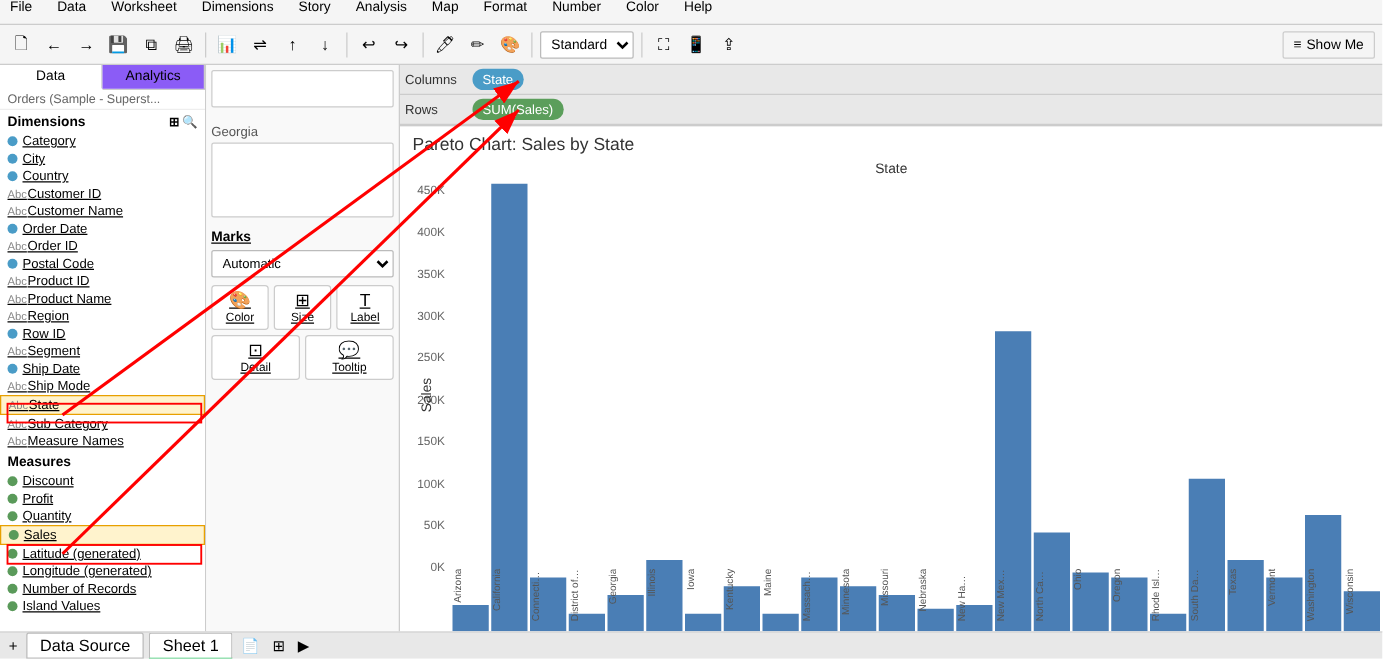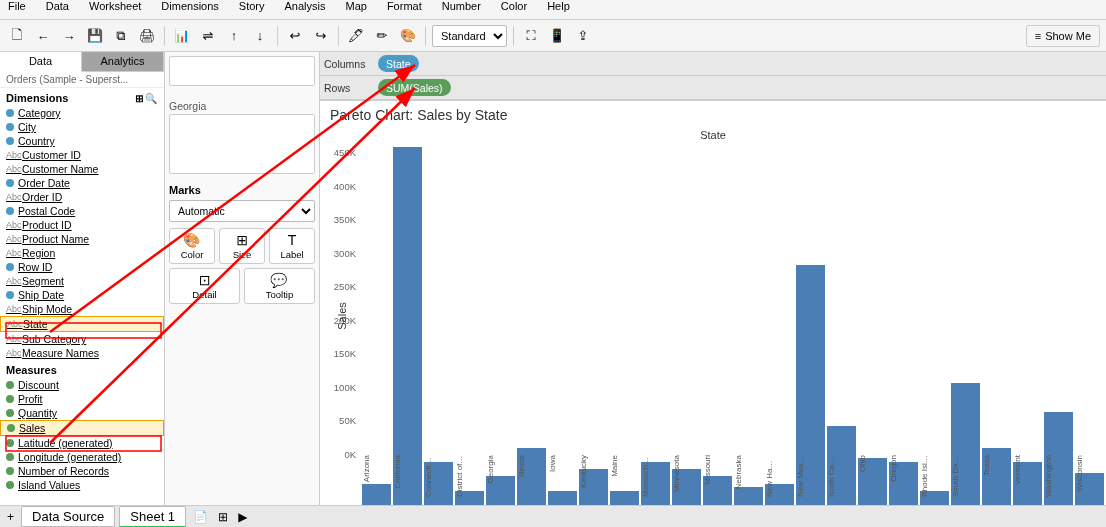--- a/index.html
+++ b/index.html
@@ -15,40 +15,40 @@
     .toolbar-sep { width: 1px; height: 20px; background: #ccc; margin: 0 2px; }
     .toolbar-select { height: 22px; font-size: 11px; border: 1px solid #bbb; background: #fff; padding: 0 4px; border-radius: 2px; }
     .show-me-btn { margin-left: auto; display: flex; align-items: center; gap: 4px; font-size: 11px; cursor: pointer; background: #f5f5f5; border: 1px solid #ccc; padding: 2px 8px; border-radius: 2px; height: 22px; }
 
     
     .main { display: flex; height: calc(527px - 20px - 32px - 22px); }
 
     
     .left-panel { width: 165px; border-right: 1px solid #ccc; background: #fff; display: flex; flex-direction: column; overflow: hidden; }
     .left-tabs { display: flex; border-bottom: 1px solid #ccc; }
-    .left-tab { flex: 1; text-align: center; padding: 3px 0; font-size: 11px; cursor: pointer; border-right: 1px solid #ccc; background: #a3a3a3; }
+    .left-tab { flex: 1; text-align: center; padding: 3px 0; font-size: 11px; cursor: pointer; border-right: 1px solid #ccc; background: #8b5cf6; }
     .left-tab.active { background: #fff; border-bottom: 2px solid #fff; margin-bottom: -1px; }
     .data-source-label { font-size: 10px; color: #666; padding: 2px 6px; border-bottom: 1px solid #eee; white-space: nowrap; overflow: hidden; text-overflow: ellipsis; }
     .section-header { font-size: 11px; font-weight: bold; padding: 4px 6px 2px 6px; display: flex; align-items: center; justify-content: space-between; }
     .section-header .icons { display: flex; gap: 2px; }
     .dim-list { padding: 0; overflow-y: auto; }
     .dim-item { display: flex; align-items: center; padding: 1px 6px; font-size: 10.5px; cursor: pointer; white-space: nowrap; overflow: hidden; text-overflow: ellipsis; text-decoration: underline; }
     .dim-item.highlighted { background: #fff3cd; border: 1px solid #e8a000; }
     .dim-item .dot { width: 8px; height: 8px; border-radius: 50%; margin-right: 4px; flex-shrink: 0; }
     .dot-blue { background: #4a9cc7; }
     .dot-green { background: #5a9a5a; }
     .dim-item .abc { font-size: 9px; color: #888; margin-right: 4px; width: 12px; flex-shrink: 0; }
 
     
     .mid-panel { width: 155px; border-right: 1px solid #ccc; background: #f9f9f9; display: flex; flex-direction: column; overflow: hidden; }
     .shelf-section { padding: 4px; }
     .shelf-label { font-size: 10.5px; color: #555; padding: 2px 0; }
     .pages-box { min-height: 30px; border: 1px solid #ccc; background: #fff; margin-bottom: 4px; padding: 2px; border-radius: 2px; }
     .filters-box { min-height: 60px; border: 1px solid #ccc; background: #fff; padding: 2px; border-radius: 2px; }
-    .marks-section { padding: 4px; }
+    .marks-section { padding: 4px; text-decoration: underline; }
     .marks-title { font-size: 11px; font-weight: bold; padding: 2px 0 4px 0; }
     .marks-dropdown { width: 100%; height: 22px; font-size: 10.5px; border: 1px solid #bbb; background: #fff; padding: 0 4px; border-radius: 2px; margin-bottom: 6px; }
     .marks-buttons { display: grid; grid-template-columns: 1fr 1fr 1fr; gap: 4px; margin-bottom: 4px; }
     .marks-btn { display: flex; flex-direction: column; align-items: center; padding: 3px 2px; border: 1px solid #ccc; background: #fff; border-radius: 3px; cursor: pointer; font-size: 9.5px; }
     .marks-btn .icon { font-size: 14px; margin-bottom: 1px; }
     .marks-btn-row { display: grid; grid-template-columns: 1fr 1fr; gap: 4px; }
 
     
     .shelf-area { background: #e8e8e8; padding: 3px 4px; display: flex; align-items: center; gap: 4px; min-height: 22px; border-bottom: 1px solid #ccc; }
     .shelf-name { font-size: 10.5px; color: #333; width: 50px; flex-shrink: 0; }

